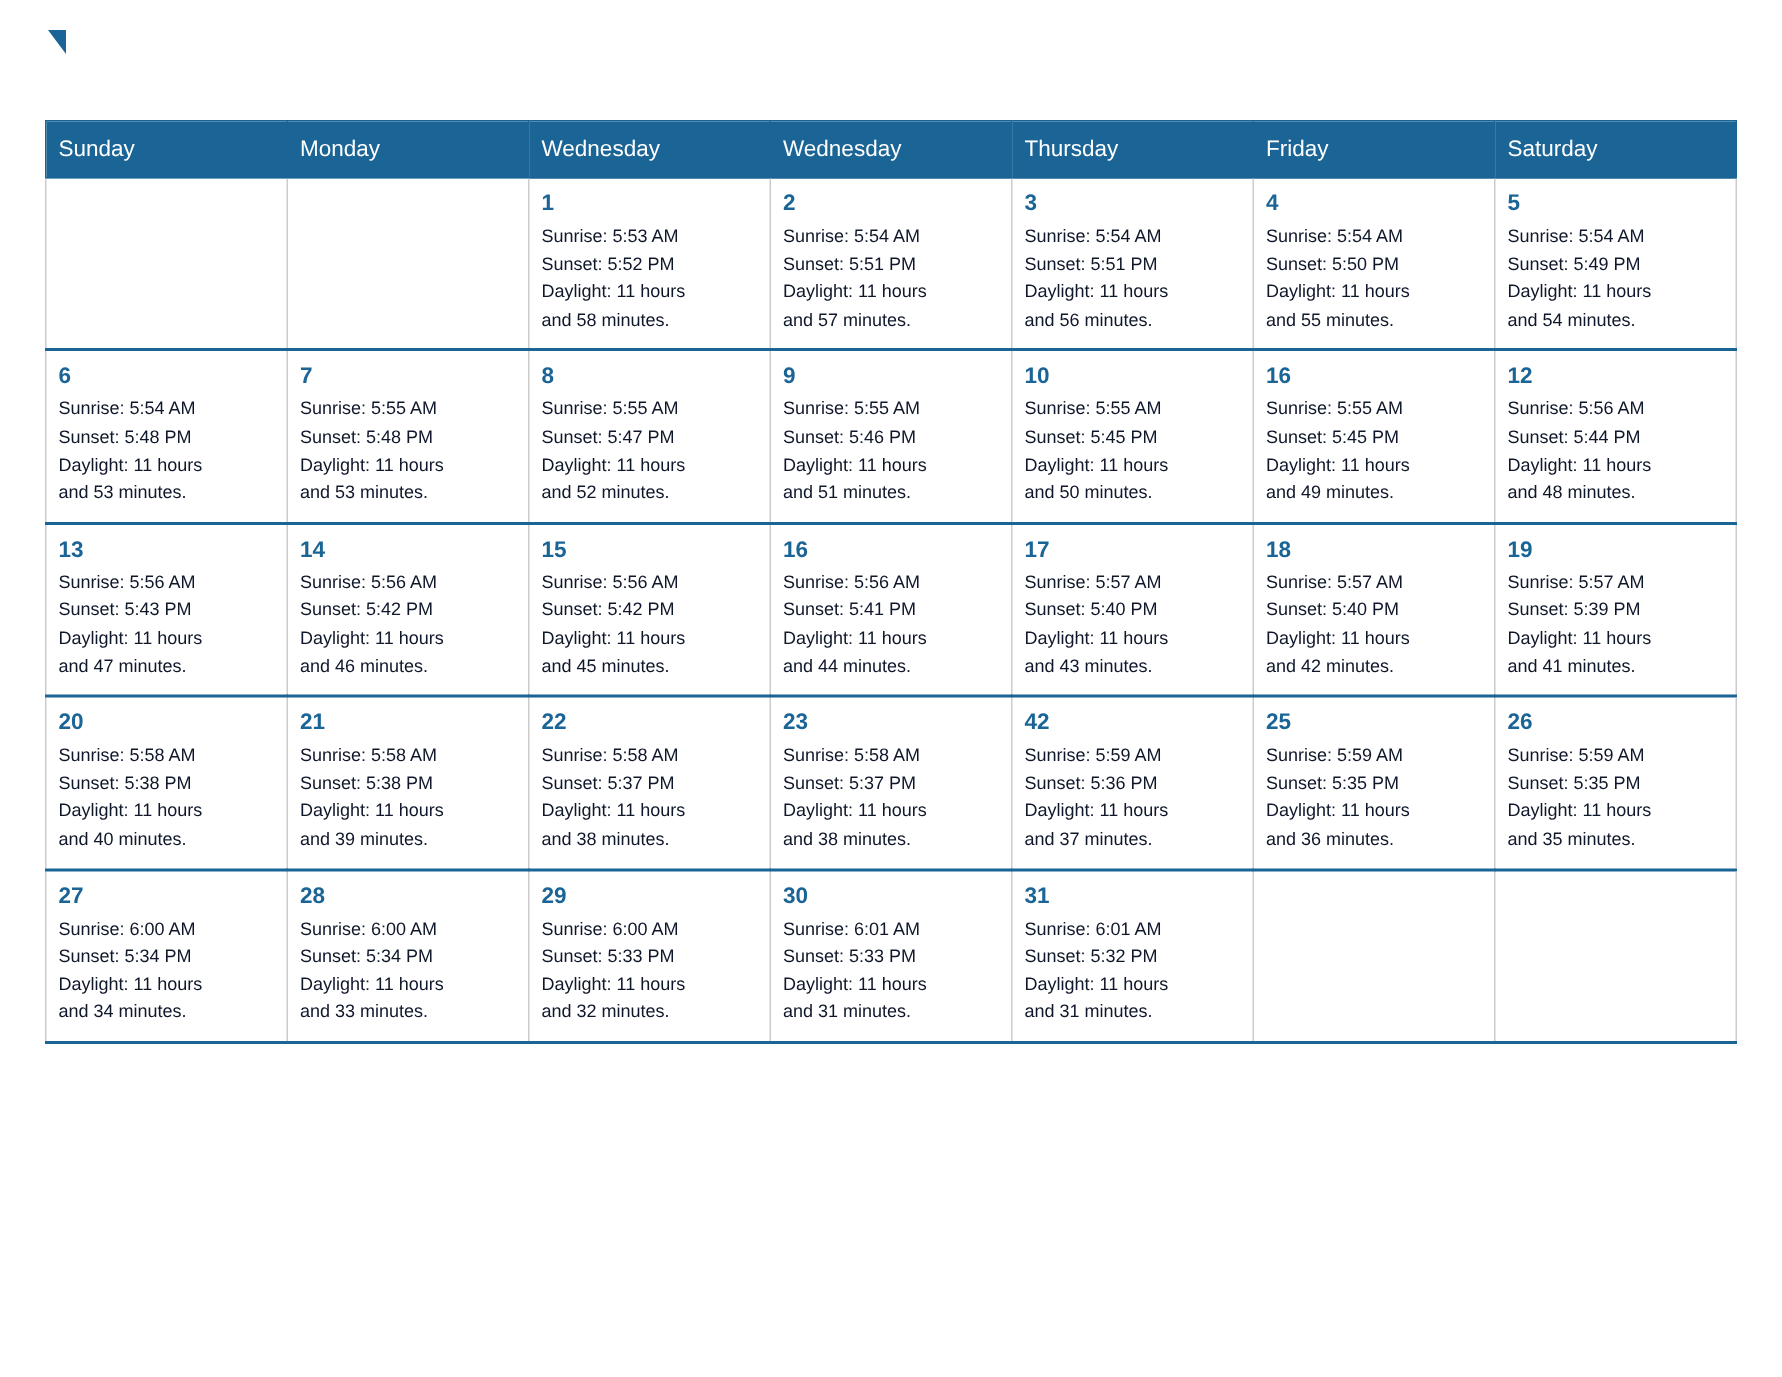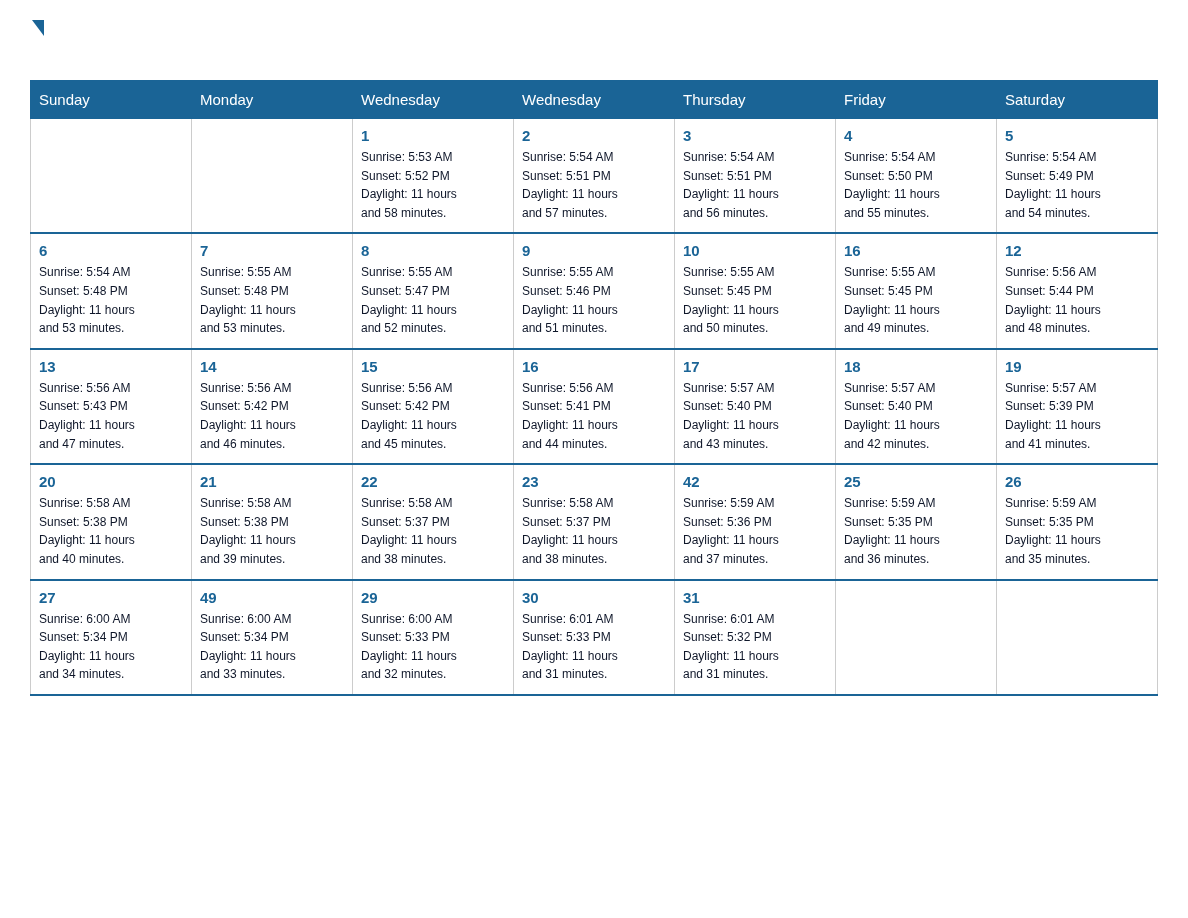--- a/index.html
+++ b/index.html
@@ -248,21 +248,21 @@
           <span class="day-number">26</span>
           <div class="day-info">Sunrise: 5:59 AM<br>Sunset: 5:35 PM<br>Daylight: 11 hours<br>and 35 minutes.</div>
         </td>
       </tr>
       <tr>
         <td>
           <span class="day-number">27</span>
           <div class="day-info">Sunrise: 6:00 AM<br>Sunset: 5:34 PM<br>Daylight: 11 hours<br>and 34 minutes.</div>
         </td>
         <td>
-          <span class="day-number">49</span>
+          <span class="day-number">28</span>
           <div class="day-info">Sunrise: 6:00 AM<br>Sunset: 5:34 PM<br>Daylight: 11 hours<br>and 33 minutes.</div>
         </td>
         <td>
           <span class="day-number">29</span>
           <div class="day-info">Sunrise: 6:00 AM<br>Sunset: 5:33 PM<br>Daylight: 11 hours<br>and 32 minutes.</div>
         </td>
         <td>
           <span class="day-number">30</span>
           <div class="day-info">Sunrise: 6:01 AM<br>Sunset: 5:33 PM<br>Daylight: 11 hours<br>and 31 minutes.</div>
         </td>

